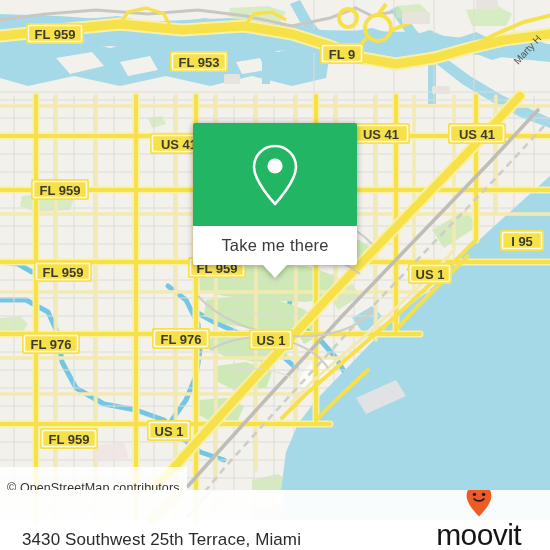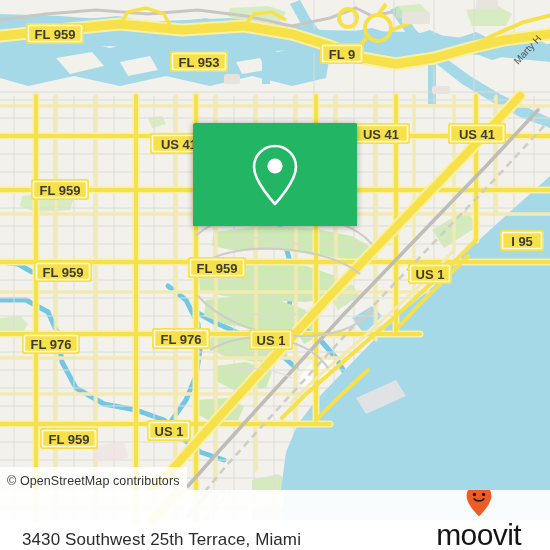--- a/index.html
+++ b/index.html
@@ -14,21 +14,21 @@
   .map{
     position:absolute;left:0;top:0;width:550px;height:490px;
     background:#f2f1ec;overflow:hidden;
   }
   .map svg{display:block;width:550px;height:490px;}
 
   
   .attrib{
     position:absolute;left:0;top:467px;
     background:rgba(255,255,255,.82);
-    padding:7px 7px 4px 7px;
+    padding:14px 7px 4px 7px;
     font-size:12.5px;color:#333;letter-spacing:.1px;
     white-space:nowrap;
   }
 
   
   .popup{
     position:absolute;left:193px;top:123px;width:164px;
     filter:drop-shadow(0 1px 3px rgba(0,0,0,.34));
   }
   .popup-head{
@@ -359,20 +359,24 @@
     </div>
   </div>
 
   <div class="popup">
     <div class="popup-head">
       <svg width="56" height="66" viewBox="0 0 56 66">
         <path d="M28 4 C16.5 4 7 13.3 7 24.8 C7 40 28 62 28 62 C28 62 49 40 49 24.8 C49 13.3 39.5 4 28 4 Z" fill="none" stroke="#ffffff" stroke-width="2.6" stroke-linejoin="round"></path>
         <circle cx="28" cy="24" r="7.6" fill="#ffffff"></circle>
       </svg>
     </div>
+    <div class="popup-body">
+      <span>Take me there</span>
+      <div class="popup-tail"></div>
+    </div>
   </div>
 
   <div class="footer">
     <svg class="footer-ghost" viewBox="0 0 550 490">
       <use href="#mapart"></use>
     </svg>
     <div class="footer-inner">
       <div class="addr">3430 Southwest 25th Terrace, Miami</div>
       <div class="brand">
         <svg width="30" height="36" viewBox="0 0 30 36">

